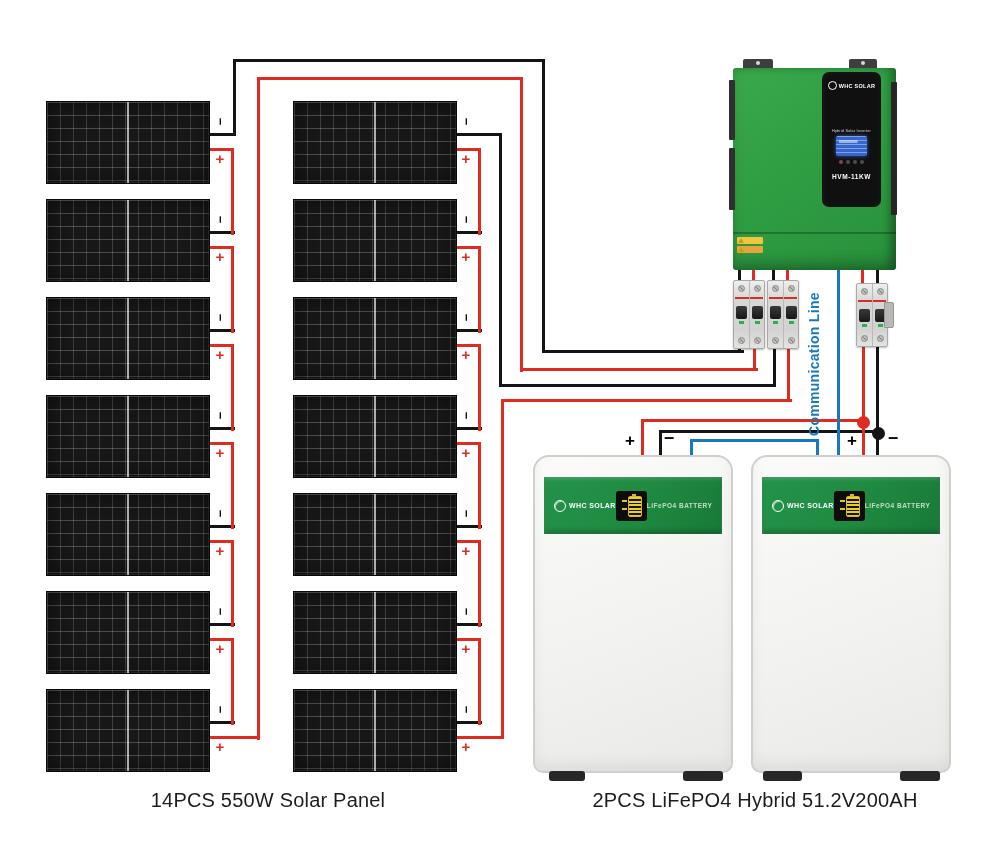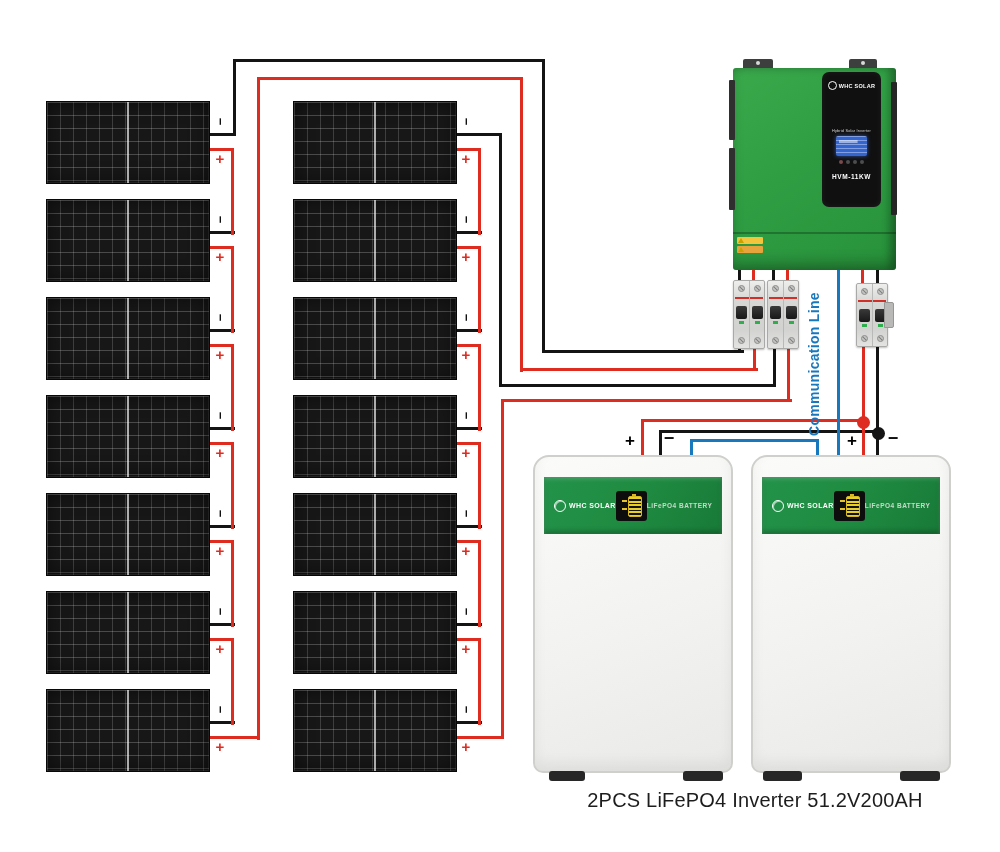--- a/index.html
+++ b/index.html
@@ -325,14 +325,15 @@
   <div class="bat-foot" style="left:683px;width:40px;"></div>
   <div class="bat-foot" style="left:763px;width:39px;"></div>
   <div class="bat-foot" style="left:900px;width:40px;"></div>
 
   <span class="bat-term" style="left:621px;top:431px;font-size:17px;">+</span>
   <span class="bat-term" style="left:660px;top:428px;font-size:18px;color:#111;">−</span>
   <span class="bat-term" style="left:843px;top:431px;font-size:17px;">+</span>
   <span class="bat-term" style="left:884px;top:428px;font-size:18px;color:#111;">−</span>
 
   <div class="comm-label" style="color: rgb(24, 120, 190);">Communication Line</div>
-  <div class="caption" style="left:555px;width:400px;">2PCS LiFePO4 Inverter 51.2V200AH</div>
+  <div class="caption" style="left:118px;width:300px;">14PCS 550W Solar Panel</div>
+  <div class="caption" style="left:555px;width:400px;">2PCS LiFePO4 Hybrid 51.2V200AH</div>
 </div>
 
 </body></html>

